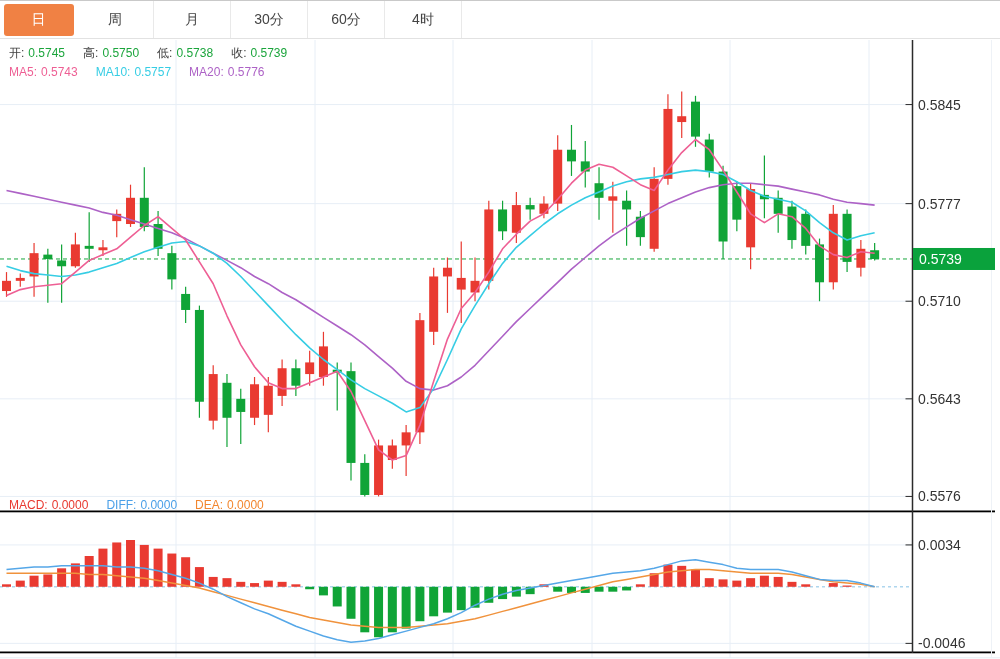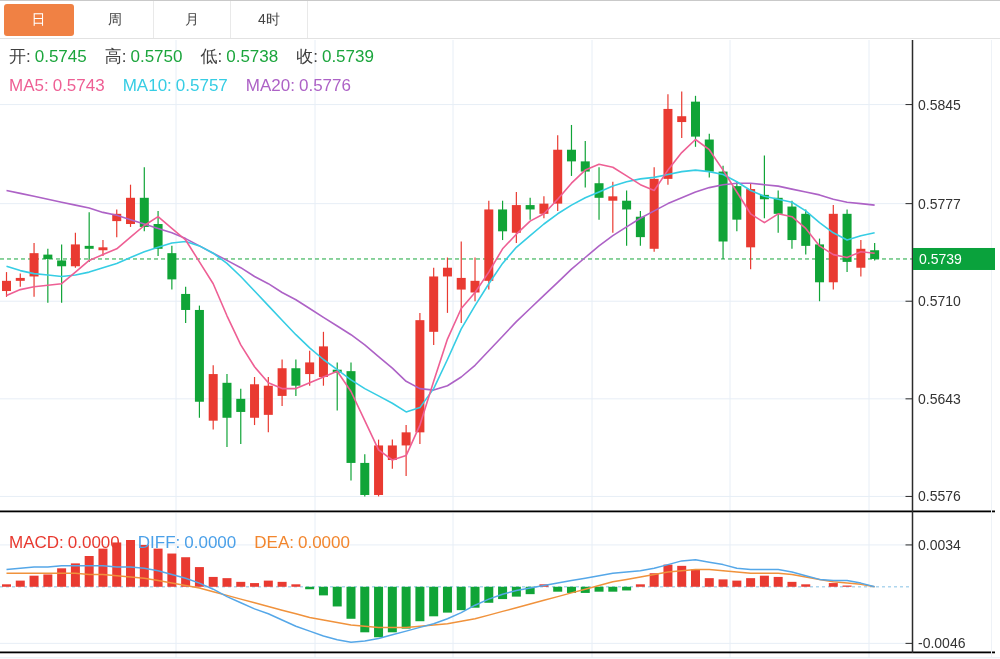--- a/index.html
+++ b/index.html
@@ -10,36 +10,38 @@
           display:flex;box-sizing:border-box;}
   .tab{width:77px;height:100%;display:flex;align-items:center;justify-content:center;
        font-size:14px;color:#444;border-right:1px solid #e9e9e9;box-sizing:border-box;
        cursor:pointer;background:#fff;}
   .tab:first-child{border-right:none;}
   .tab.active{border-right:none;padding:0;}
   .tab.active .pill{width:70px;height:32px;border-radius:3px;color:#fff;
        display:flex;align-items:center;justify-content:center;}
   #chart-svg{position:absolute;left:0;top:0;}
   svg text{font-family:"Liberation Sans","DejaVu Sans",sans-serif;}
-  .legend{position:absolute;left:9px;font-size:17px;white-space:nowrap;}
+  .legend{position:absolute;left:9px;font-size:12px;white-space:nowrap;}
   .legend span{margin-right:4px;}
   .legend .item{margin-right:14px;display:inline-block;}
   #legend-ohlc{top:45px;}
-  #legend-ma{top:76px;}
-  #legend-macd{top:533px;}
+  #legend-ma{top:65px;}
+  #legend-macd{top:498px;}
 </style>
 </head>
 <body>
 
 <div class="tabbar" id="tabbar">
     <div class="tab active">
       <div class="pill" style="background: rgb(240, 129, 68);">日</div>
     </div>
     <div class="tab">周</div>
     <div class="tab">月</div>
+    <div class="tab">30分</div>
+    <div class="tab">60分</div>
     <div class="tab">4时</div>
   </div>
 
 <svg id="chart-svg" width="1000" height="659">
     <line x1="176" y1="40" x2="176" y2="510" stroke="#e7eef6" stroke-width="1"></line>
     <line x1="176" y1="513" x2="176" y2="658" stroke="#e7eef6" stroke-width="1"></line>
     <line x1="315" y1="40" x2="315" y2="510" stroke="#e7eef6" stroke-width="1"></line>
     <line x1="315" y1="513" x2="315" y2="658" stroke="#e7eef6" stroke-width="1"></line>
     <line x1="453" y1="40" x2="453" y2="510" stroke="#e7eef6" stroke-width="1"></line>
     <line x1="453" y1="513" x2="453" y2="658" stroke="#e7eef6" stroke-width="1"></line>

